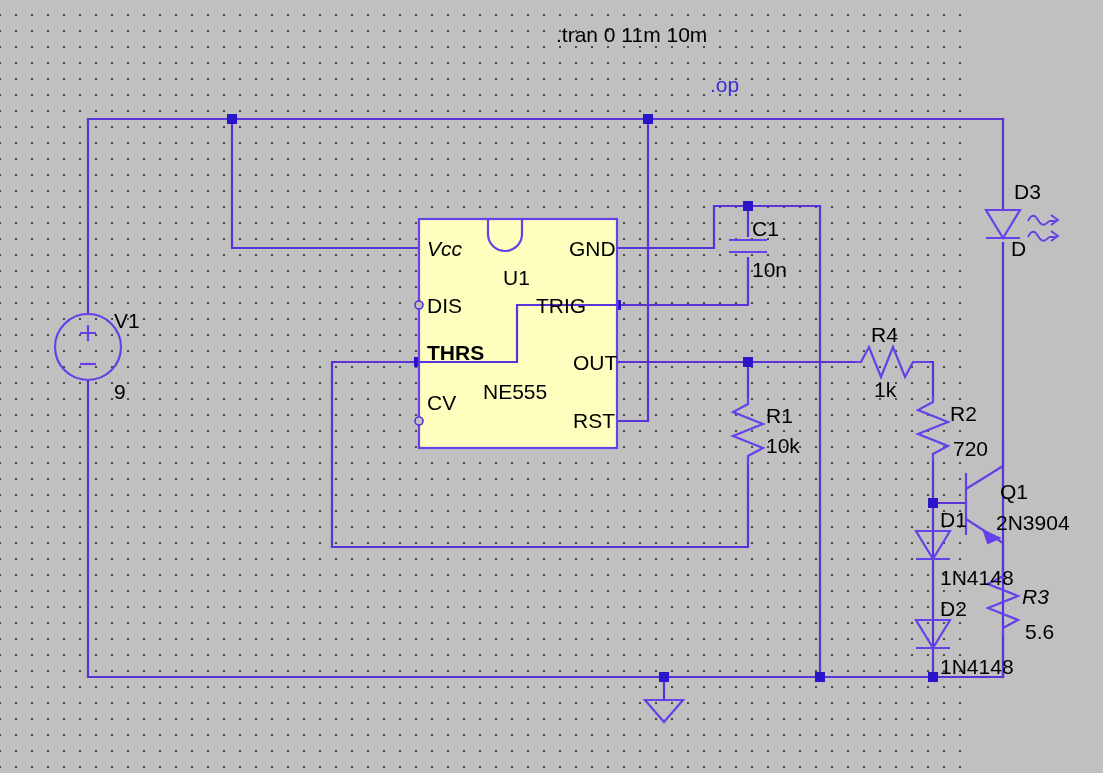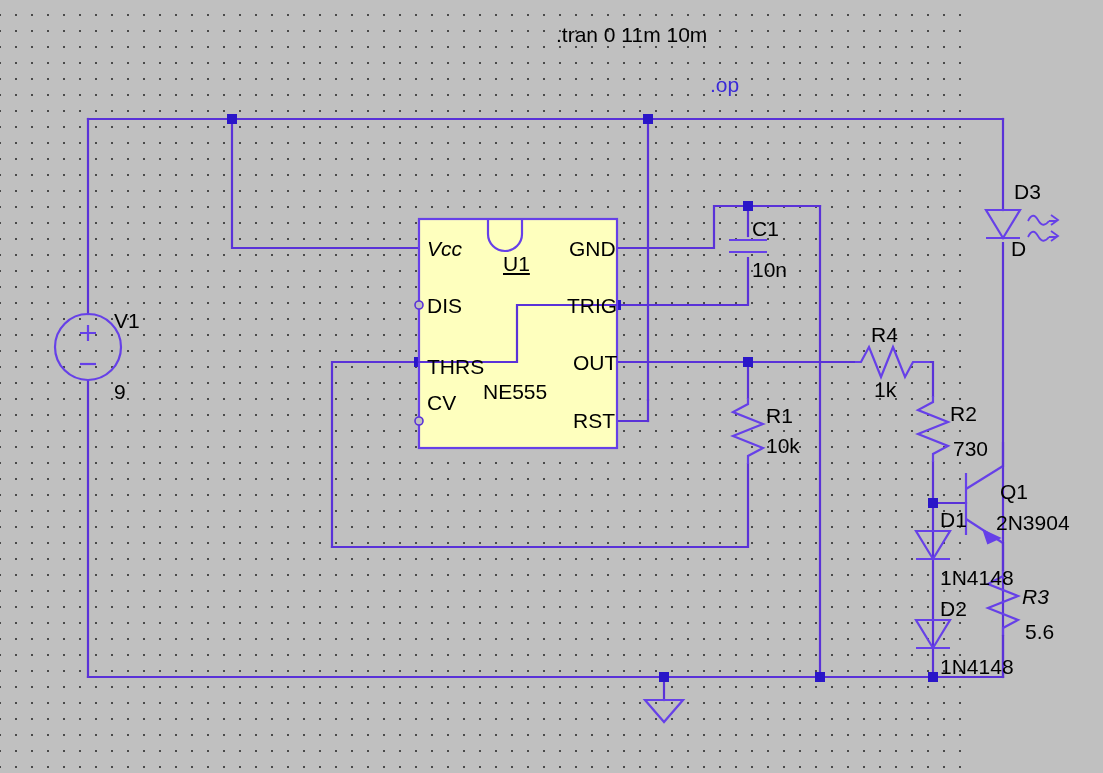--- a/index.html
+++ b/index.html
@@ -234,45 +234,45 @@
       <path class="sym" d="M 645 700 L 683 700 L 664 722 Z"></path>
     </g>
 
   </svg>
 
   <div class="lbl" style="left:556px; top:24px;">.tran 0 11m 10m</div>
   <div class="lbl lbl-blue" style="left:710px; top:74px;">.op</div>
 
   <div class="pinlbl" style="left:427px; top:238px;font-style:italic;">Vcc</div>
   <div class="pinlbl" style="left:427px; top:295px;">DIS</div>
-  <div class="pinlbl" style="left:427px; top:356px;">THRS</div>
+  <div class="pinlbl" style="left:427px; top:342px;font-weight:bold;">THRS</div>
   <div class="pinlbl" style="left:427px; top:392px;">CV</div>
 
   <div class="pinlbl" style="left:569px; top:238px;">GND</div>
-  <div class="pinlbl" style="left:567px; top:295px;">TRIG</div>
+  <div class="pinlbl" style="left:536px; top:295px;">TRIG</div>
   <div class="pinlbl" style="left:573px; top:352px;">OUT</div>
   <div class="pinlbl" style="left:573px; top:410px;">RST</div>
 
-  <div class="iclbl" style="left:503px; top:253px;text-decoration:underline;">U1</div>
+  <div class="iclbl" style="left:503px; top:267px;">U1</div>
   <div class="iclbl" style="left:483px; top:381px;">NE555</div>
 
   <div class="lbl" style="left:114px; top:310px;">V1</div>
   <div class="lbl" style="left:114px; top:381px;">9</div>
 
   <div class="lbl" style="left:752px; top:218px;">C1</div>
   <div class="lbl" style="left:752px; top:259px;">10n</div>
 
   <div class="lbl" style="left:766px; top:405px;">R1</div>
   <div class="lbl" style="left:766px; top:435px;">10k</div>
 
   <div class="lbl" style="left:871px; top:324px;">R4</div>
   <div class="lbl" style="left:874px; top:379px;">1k</div>
 
   <div class="lbl" style="left:950px; top:403px;text-align:center;">R2</div>
-  <div class="lbl" style="left:953px; top:438px;">730</div>
+  <div class="lbl" style="left:953px; top:438px;">720</div>
 
   <div class="lbl" style="left:1022px; top:586px;font-style:italic;">R3</div>
   <div class="lbl" style="left:1025px; top:621px;">5.6</div>
 
   <div class="lbl" style="left:940px; top:509px;">D1</div>
   <div class="lbl" style="left:940px; top:567px;">1N4148</div>
 
   <div class="lbl" style="left:940px; top:598px;">D2</div>
   <div class="lbl" style="left:940px; top:656px;">1N4148</div>
 

